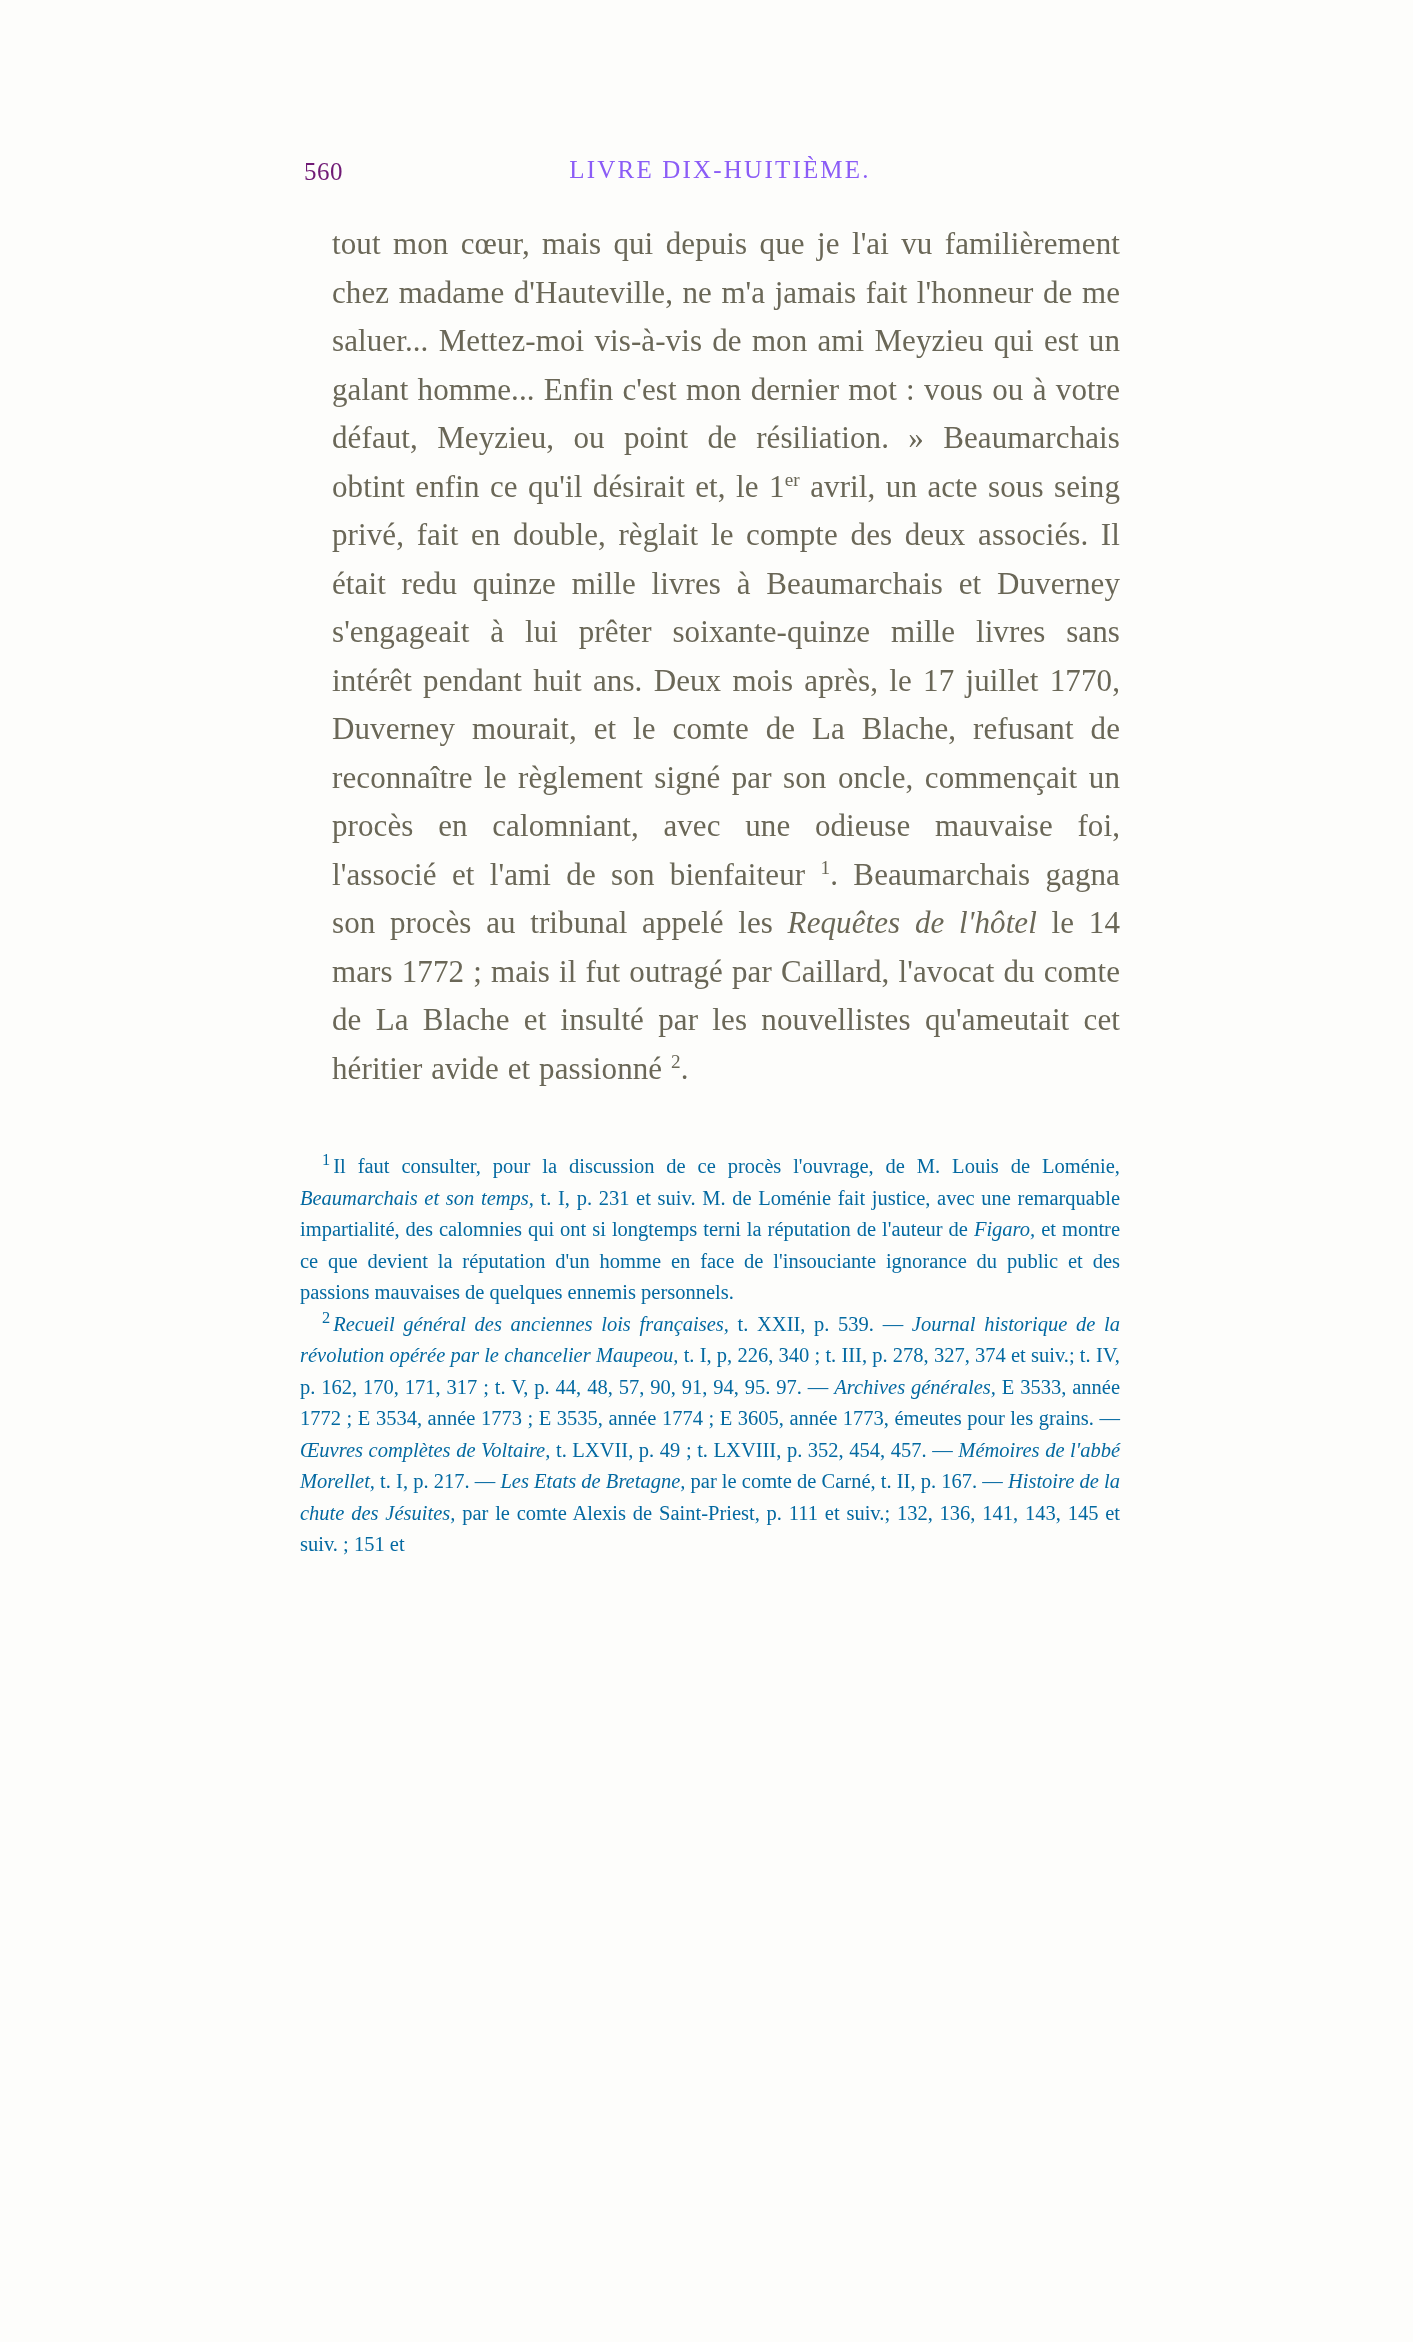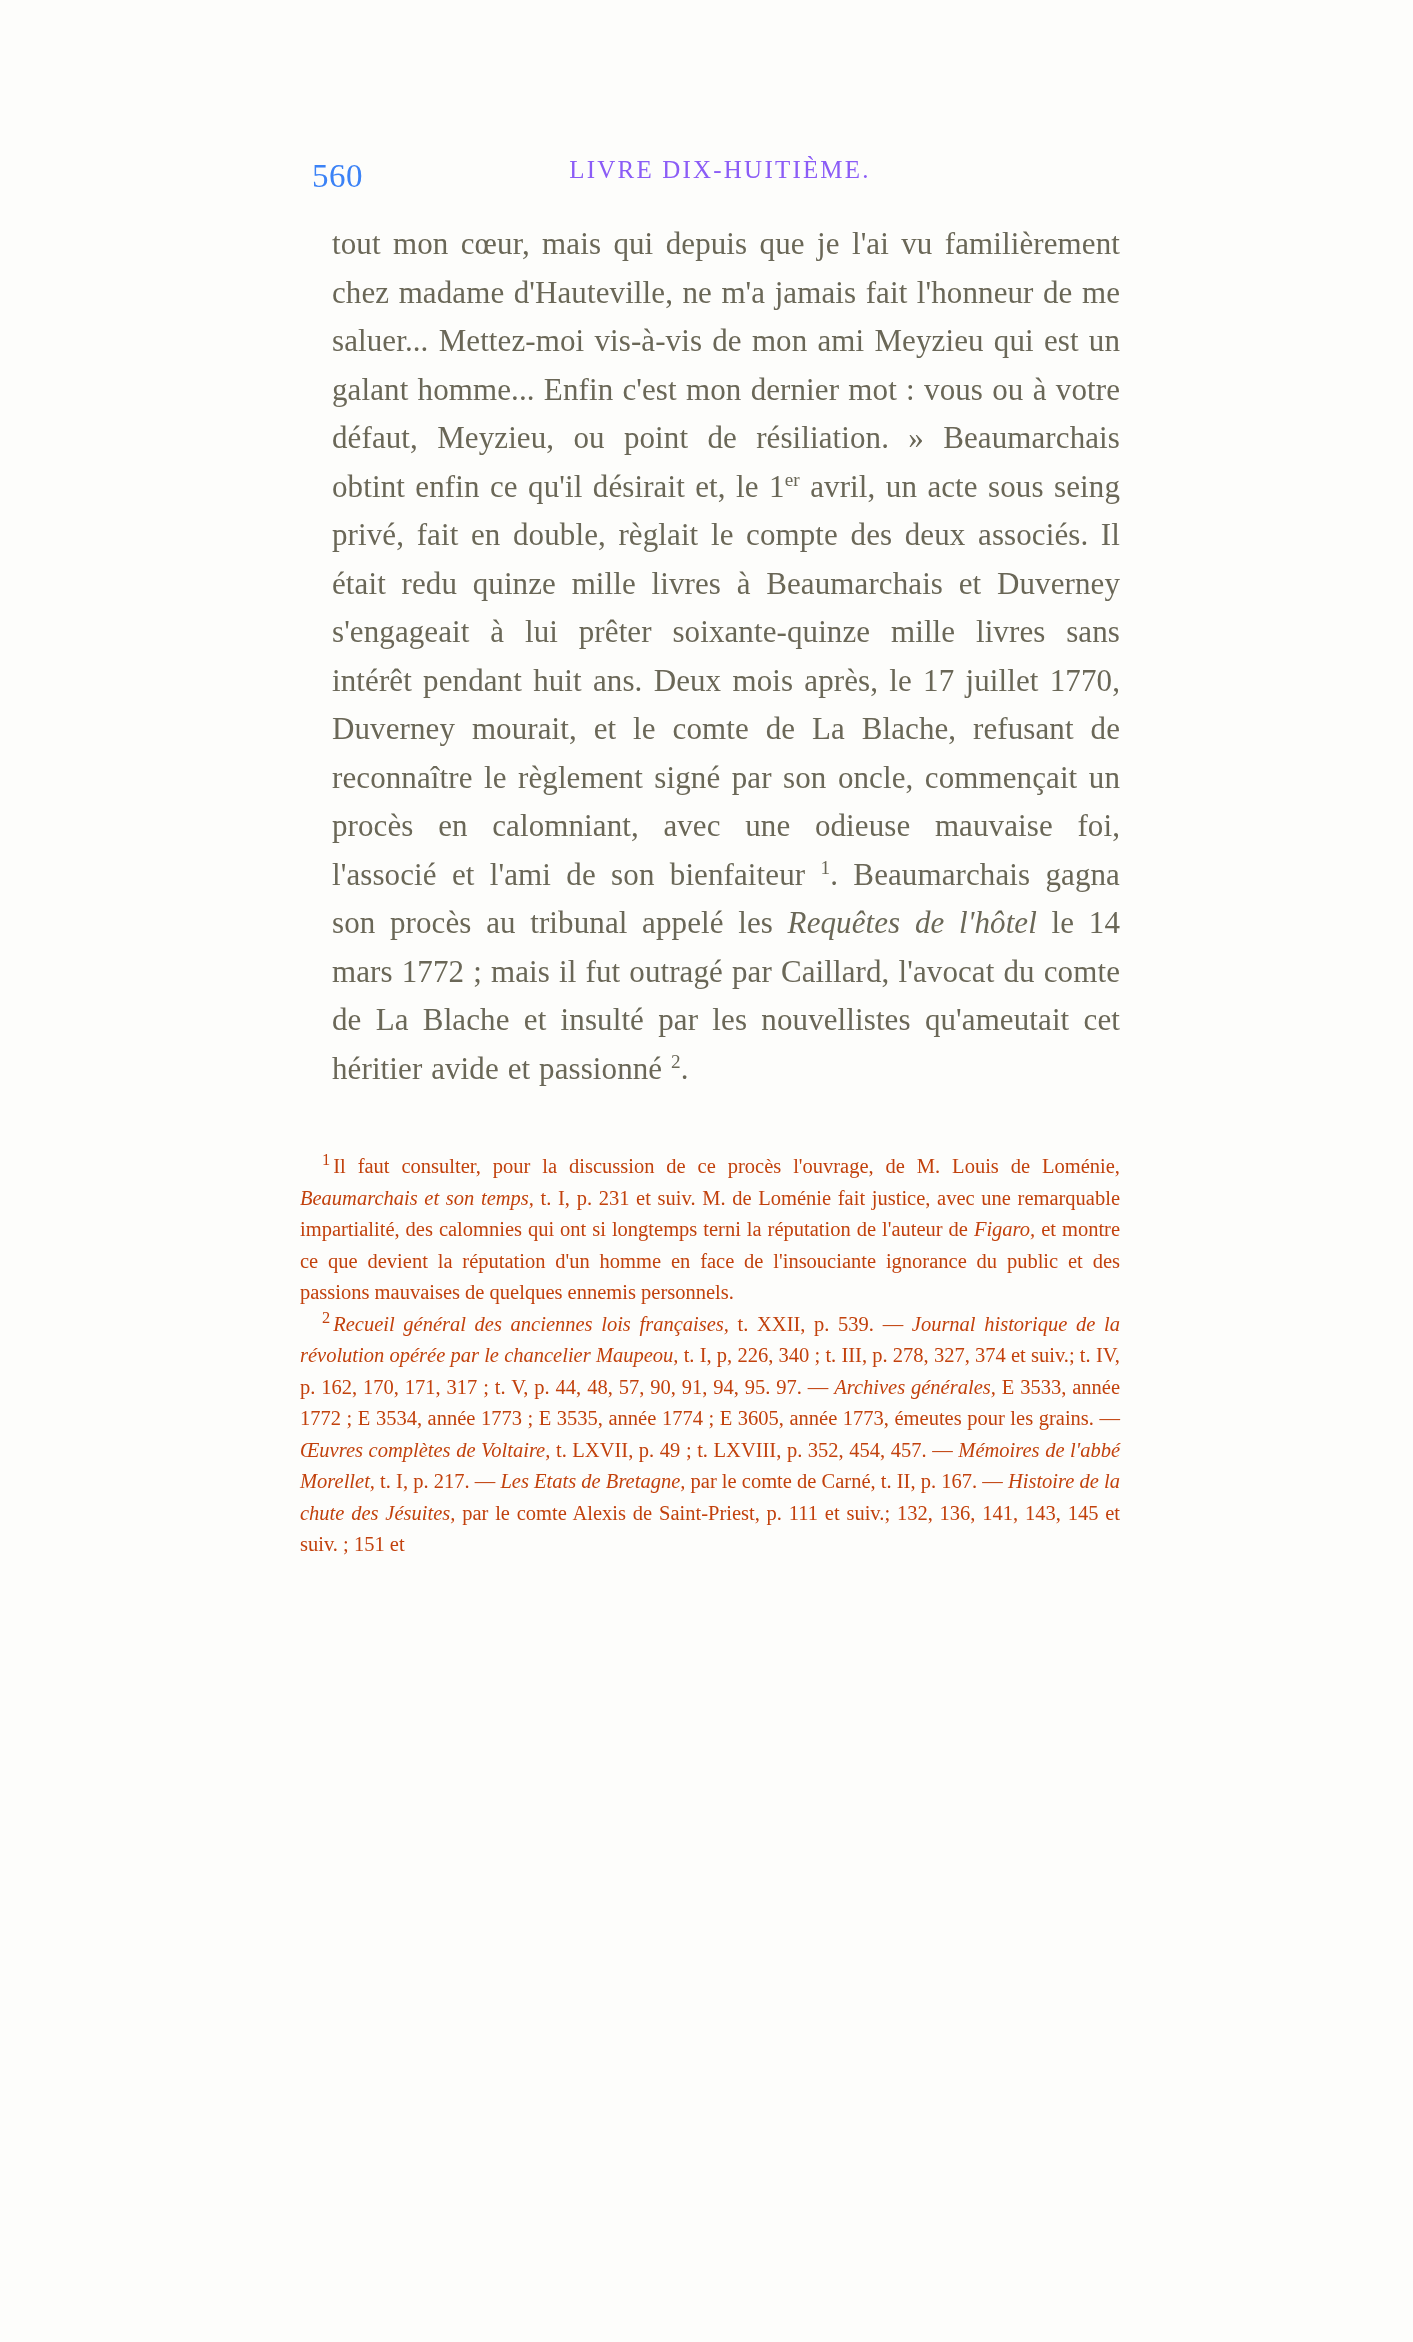--- a/index.html
+++ b/index.html
@@ -29,25 +29,25 @@
     width: 820px;
   }
   
   .runhead {
     position: relative;
     height: 40px;
     margin-bottom: 30px;
   }
   .folio {
     position: absolute;
-    left: 12px;
+    left: 4px;
     top: 8px;
-    font-size: 33px;
+    font-size: 25px;
     letter-spacing: 0.5px;
-    color: #3b82f6;
+    color: #701a75;
     font-family: "Liberation Serif", serif;
   }
   .runtitle {
     position: absolute;
     left: 0;
     right: 0;
     top: 6px;
     text-align: center;
     font-size: 25px;
     letter-spacing: 2.2px;
@@ -75,21 +75,21 @@
     font-size: 0.62em;
     vertical-align: super;
     line-height: 0;
   }
   
   .footnotes {
     margin-top: 58px;
     font-size: 20.5px;
     line-height: 31.5px;
     text-align: justify;
-    color: #c2410c;
+    color: #0369a1;
     font-family: "Liberation Serif", serif;
   }
   .footnotes p {
     margin: 0;
     text-indent: 22px;
   }
   .fn-mark {
     font-size: 0.8em;
     vertical-align: super;
     line-height: 0;

